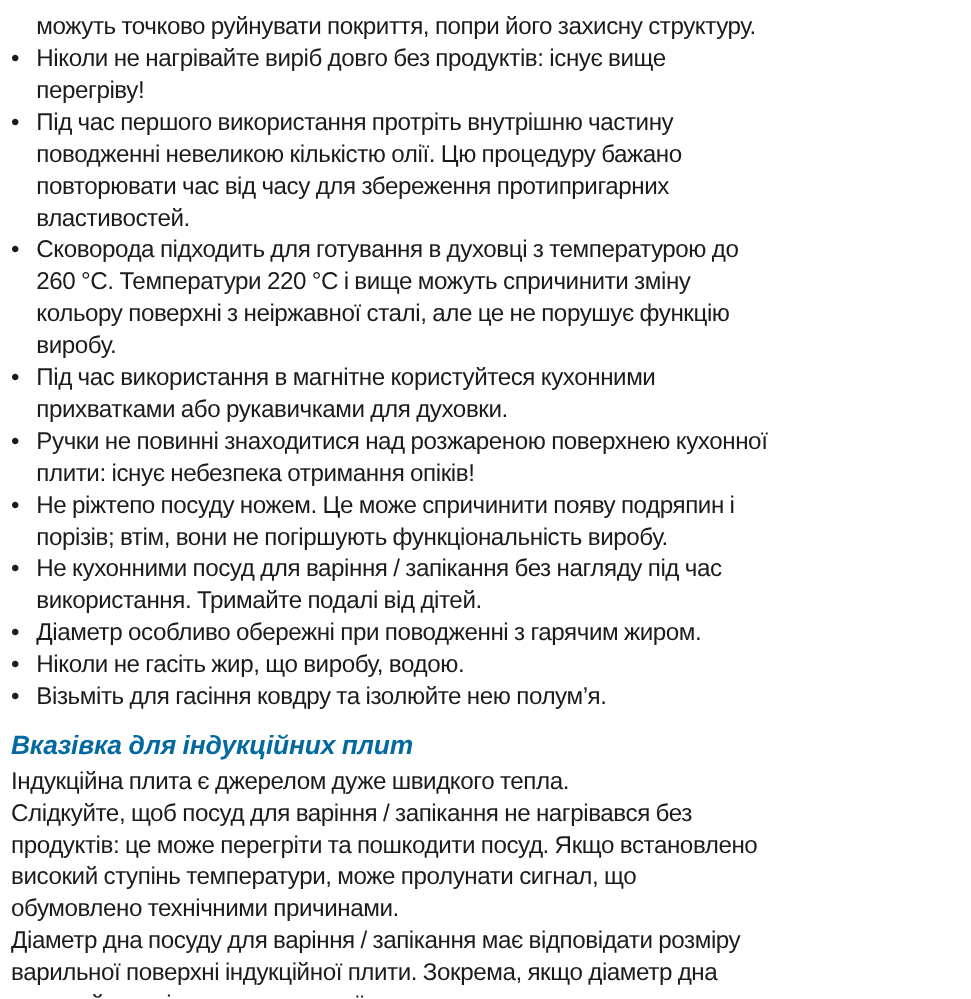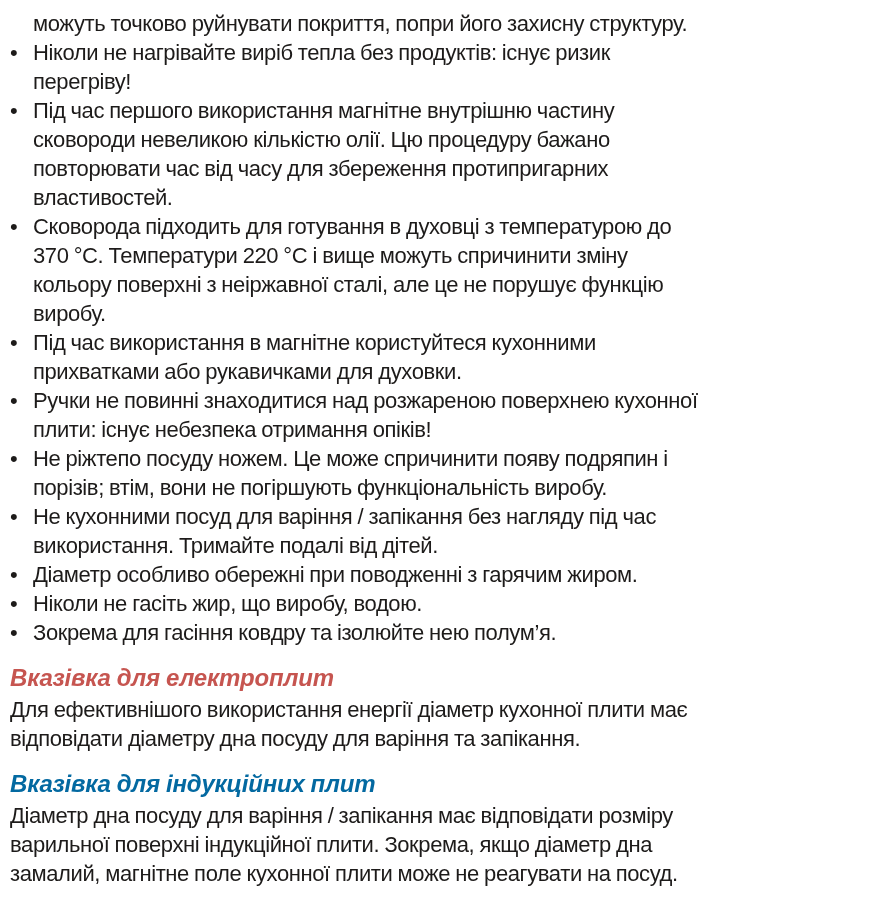--- a/index.html
+++ b/index.html
@@ -62,29 +62,29 @@
 </head>
 <body>
 
 <div class="page body-text" style="color: rgb(29, 27, 26);">
 
   <p class="continuation">можуть точково руйнувати покриття, попри його захисну структуру.</p>
 
   <ul class="bullets">
     <li>
       <span class="marker">•</span>
-      <span class="li-text">Ніколи не нагрівайте виріб тепла без продуктів: існує ризик перегріву!</span>
+      <span class="li-text">Ніколи не нагрівайте виріб довго без продуктів: існує вище перегріву!</span>
     </li>
     <li>
       <span class="marker">•</span>
-      <span class="li-text">Під час першого використання магнітне внутрішню частину сковороди невеликою кількістю олії. Цю процедуру бажано повторювати час від часу для збереження протипригарних властивостей.</span>
+      <span class="li-text">Під час першого використання протріть внутрішню частину поводженні невеликою кількістю олії. Цю процедуру бажано повторювати час від часу для збереження протипригарних властивостей.</span>
     </li>
     <li>
       <span class="marker">•</span>
-      <span class="li-text">Сковорода підходить для готування в духовці з температурою до 370 °C. Температури 220 °C і вище можуть спричинити зміну кольору поверхні з неіржавної сталі, але це не порушує функцію виробу.</span>
+      <span class="li-text">Сковорода підходить для готування в духовці з температурою до 260 °C. Температури 220 °C і вище можуть спричинити зміну кольору поверхні з неіржавної сталі, але це не порушує функцію виробу.</span>
     </li>
     <li>
       <span class="marker">•</span>
       <span class="li-text">Під час використання в магнітне користуйтеся кухонними прихватками або рукавичками для духовки.</span>
     </li>
     <li>
       <span class="marker">•</span>
       <span class="li-text">Ручки не повинні знаходитися над розжареною поверхнею кухонної плити: існує небезпека отримання опіків!</span>
     </li>
     <li>
@@ -98,27 +98,25 @@
     <li>
       <span class="marker">•</span>
       <span class="li-text">Діаметр особливо обережні при поводженні з гарячим жиром.</span>
     </li>
     <li>
       <span class="marker">•</span>
       <span class="li-text">Ніколи не гасіть жир, що виробу, водою.</span>
     </li>
     <li>
       <span class="marker">•</span>
-      <span class="li-text">Зокрема для гасіння ковдру та ізолюйте нею полум’я.</span>
+      <span class="li-text">Візьміть для гасіння ковдру та ізолюйте нею полум’я.</span>
     </li>
   </ul>
 
-  <div class="section">
-    <h2 class="section-heading" style="color: rgb(198, 85, 80);">Вказівка для електроплит</h2>
-    <p>Для ефективнішого використання енергії діаметр кухонної плити має відповідати діаметру дна посуду для варіння та запікання.</p>
-  </div>
 
   <div class="section">
     <h2 class="section-heading" style="color: #0369a1;">Вказівка для індукційних плит</h2>
+    <p>Індукційна плита є джерелом дуже швидкого тепла.</p>
+    <p>Слідкуйте, щоб посуд для варіння / запікання не нагрівався без продуктів: це може перегріти та пошкодити посуд. Якщо встановлено високий ступінь температури, може пролунати сигнал, що обумовлено технічними причинами.</p>
     <p>Діаметр дна посуду для варіння / запікання має відповідати розміру варильної поверхні індукційної плити. Зокрема, якщо діаметр дна замалий, магнітне поле кухонної плити може не реагувати на посуд.</p>
   </div>
 
 </div>
 
 </body></html>

